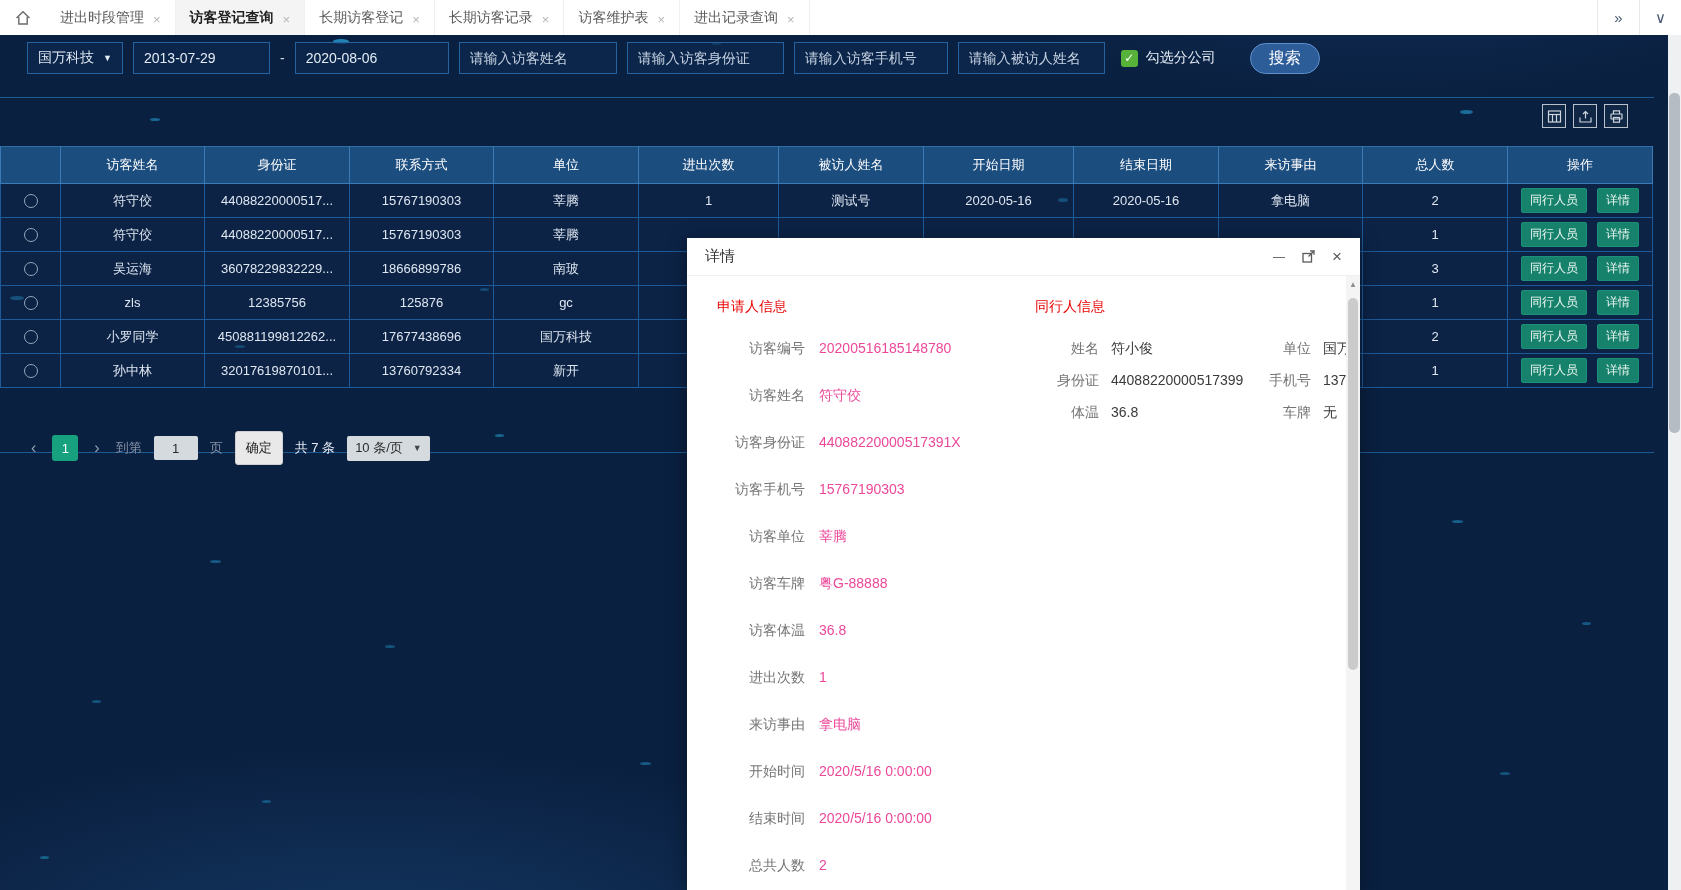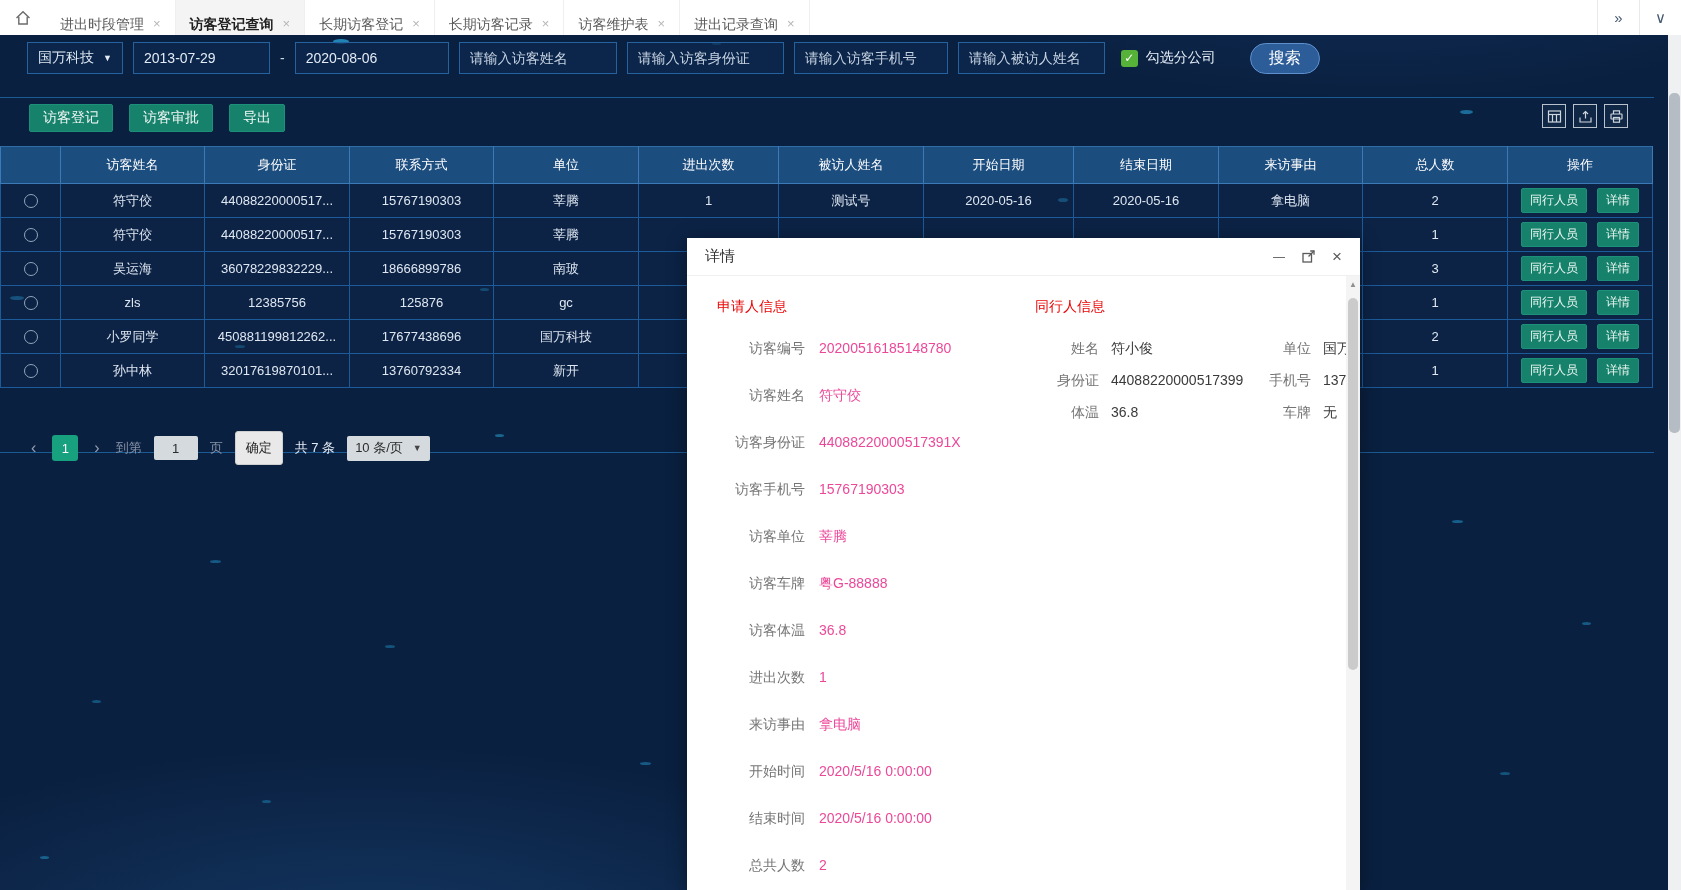--- a/index.html
+++ b/index.html
@@ -6,21 +6,21 @@
   *{box-sizing:border-box;font-family:"Liberation Sans","DejaVu Sans",sans-serif;}
   .screen{position:relative;width:1681px;height:890px;overflow:hidden;
     background:
       radial-gradient(900px 320px at 22% 106%, rgba(35,90,150,.38), transparent 62%),
       radial-gradient(760px 260px at 82% -6%, rgba(22,64,115,.45), transparent 60%),
       radial-gradient(600px 240px at 60% 45%, rgba(10,30,60,.5), transparent 70%),
       #0a2040;}
   
   .tabbar{position:absolute;left:0;top:0;width:1681px;height:35px;background:#fff;display:flex;align-items:stretch;z-index:5;}
   .tb-home{width:46px;display:flex;align-items:center;justify-content:center;cursor:pointer;}
-  .tab{display:flex;align-items:flex-start;gap:9px;padding:16px 14px;font-size:14px;color:#5a5a5a;border-right:1px solid #efefef;cursor:pointer;white-space:nowrap;}
+  .tab{display:flex;align-items:flex-end;gap:9px;padding:8px 14px;font-size:14px;color:#5a5a5a;border-right:1px solid #efefef;cursor:pointer;white-space:nowrap;}
   .tab.active{background:#f4f4f4;color:#1f1f1f;font-weight:bold;}
   .tab .x{color:#b5b5b5;font-size:13px;font-weight:normal;}
   .tb-fill{flex:1;}
   .tb-tool{width:42px;display:flex;align-items:center;justify-content:center;border-left:1px solid #e9e9e9;color:#45586f;font-size:15px;cursor:pointer;}
   
   .filters{position:absolute;left:27px;top:42px;display:flex;align-items:center;gap:10px;z-index:2;}
   .f-box{height:32px;border:1px solid #24639f;background:rgba(12,40,78,.72);color:#dfe8f3;font-size:14px;display:flex;align-items:center;padding:0 10px;}
   .f-select{width:96px;justify-content:space-between;cursor:pointer;}
   .f-select .caret{font-size:9px;color:#e4ecf6;}
   .f-input{border:1px solid #24639f;background:rgba(12,40,78,.72);color:#e3ebf5;font-size:14px;height:32px;padding:0 10px;outline:none;}
@@ -163,25 +163,20 @@
     <input class="f-input" style="width: 154px;" placeholder="请输入访客手机号">
     <input class="f-input" style="width: 147px;" placeholder="请输入被访人姓名">
     <div class="chk-wrap">
       <span class="chk">✓</span>
       <span class="chk-label">勾选分公司</span>
     </div>
     <div class="search-btn">搜索</div>
   </div>
   <div class="panel-sep"></div>
 
-  <div class="actions">
-    <div class="g-btn">访客登记</div>
-    <div class="g-btn">访客审批</div>
-    <div class="g-btn">导出</div>
-  </div>
   <div class="tools">
     <div class="tool-btn">
       <svg width="15" height="15" viewBox="0 0 15 15" fill="none" stroke="#cdd5dd" stroke-width="1.2">
         <rect x="1.5" y="2" width="12" height="11"></rect>
           <line x1="1.5" y1="5.5" x2="13.5" y2="5.5"></line>
         <line x1="5.5" y1="5.5" x2="5.5" y2="13"></line>
           <line x1="9.5" y1="5.5" x2="9.5" y2="13"></line>
       </svg>
     </div>
     <div class="tool-btn">

